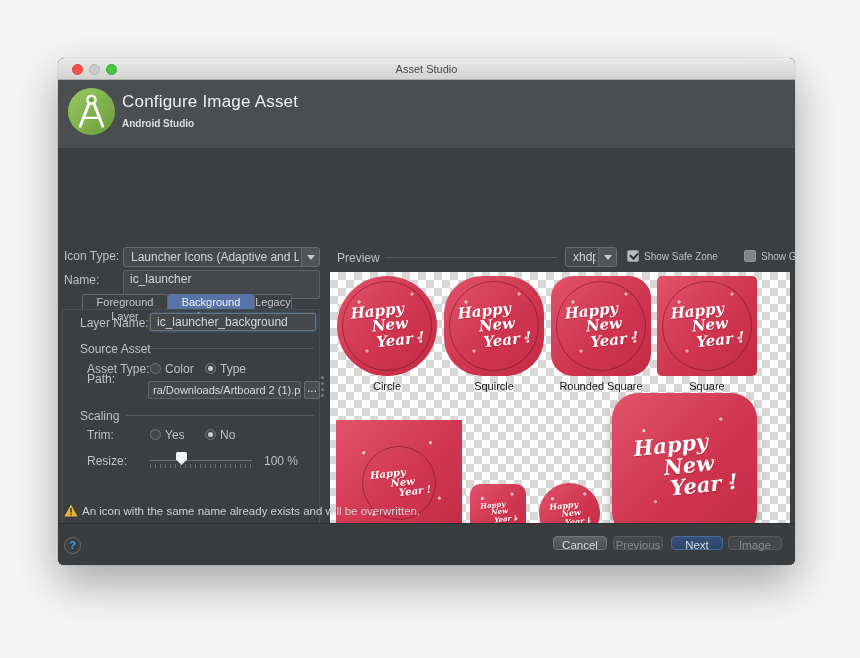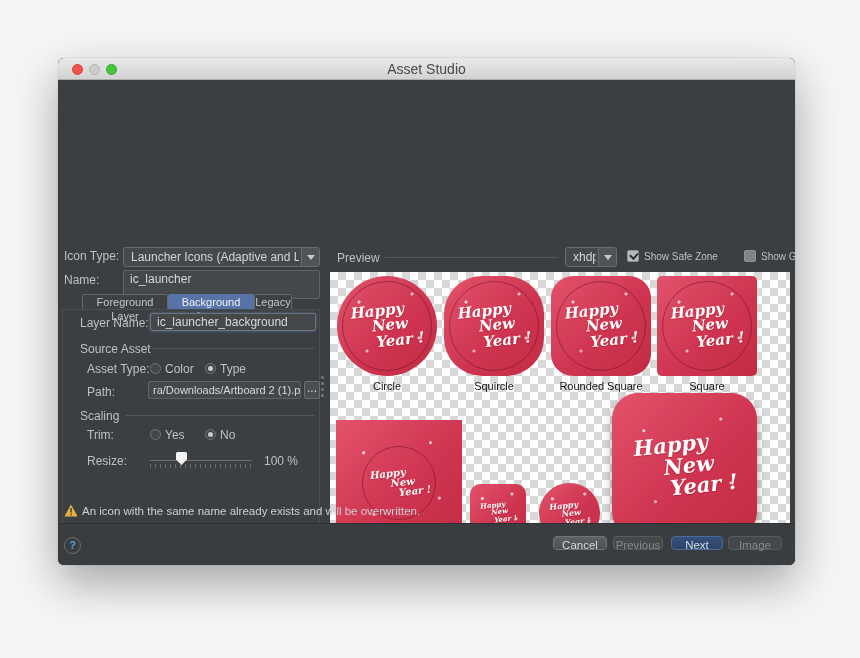--- a/index.html
+++ b/index.html
@@ -18,21 +18,21 @@
     box-shadow:0 18px 45px rgba(0,0,0,.33), 0 0 1px rgba(0,0,0,.45);
     background:#3c3f41;
   }
   .titlebar {
     position:absolute; left:0; top:0; right:0; height:22px;
     background:linear-gradient(#e9e9e9,#d2d2d2);
     border-bottom:1px solid #ababab;
   }
   .titlebar-title {
     position:absolute; left:0; right:0; top:0; height:22px;
-    text-align:center; line-height:22px; font-size:14px; color:#4a4a4a;
+    text-align:center; line-height:22px; font-size:11px; color:#4a4a4a;
   }
   .light { position:absolute; top:5.5px; width:11px; height:11px; border-radius:50%; }
   .light.red   { left:14px; background:#f1524c; border:0.5px solid #d8423d; }
   .light.gray  { left:31px; background:#cccccc; border:0.5px solid #b4b4b4; }
   .light.green { left:48px; background:#45c63f; border:0.5px solid #2fa82c; }
 
   
   .header { position:absolute; left:0; top:22px; right:0; height:68px; background:#4b4e50; }
   .logo { position:absolute; left:10px; top:8px; width:47px; height:47px; }
   .header-title { position:absolute; left:64px; top:12px; font-size:17px; color:#eceeef; letter-spacing:.2px; }
@@ -187,20 +187,38 @@
 
 <div class="window">
 
   <div class="titlebar">
     <span class="light red"></span>
     <span class="light gray"></span>
     <span class="light green"></span>
     <div class="titlebar-title">Asset Studio</div>
   </div>
 
+  <div class="header">
+    <svg class="logo" viewBox="0 0 48 48">
+      <defs>
+        <linearGradient id="gGreen" x1="0" y1="0" x2="1" y2="1">
+          <stop offset="0" stop-color="#9bc964"></stop>
+            <stop offset="1" stop-color="#699c39"></stop>
+        </linearGradient>
+      </defs>
+      <circle cx="24" cy="24" r="24" fill="url(#gGreen)"></circle>
+      <circle cx="24" cy="12" r="4.2" fill="none" stroke="#ffffff" stroke-width="2.4"></circle>
+      <circle cx="24" cy="12" r="1.1" fill="#5a8531"></circle>
+      <path d="M21.6 15.5 L12.5 39" stroke="#ffffff" stroke-width="3" stroke-linecap="round" fill="none"></path>
+      <path d="M26.4 15.5 L35.5 39" stroke="#ffffff" stroke-width="3" stroke-linecap="round" fill="none"></path>
+      <path d="M17.5 30.5 L30.5 30.5" stroke="#ffffff" stroke-width="2.4" stroke-linecap="round"></path>
+    </svg>
+    <div class="header-title">Configure Image Asset</div>
+    <div class="header-sub">Android Studio</div>
+  </div>
 
   <div class="body">
 
     <span class="label" style="left:6px; top:101px;">Icon Type:</span>
     <div class="combo" style="left:65px; top:99px; width:197px; height:20px;">
       <span class="combo-text" style="line-height:18px;">Launcher Icons (Adaptive and Legacy)</span>
       <span class="combo-arrow"></span>
     </div>
 
     <span class="label" style="left:6px; top:125px;">Name:</span>
@@ -216,21 +234,21 @@
 
     <span class="label" style="left:22px; top:194px;">Source Asset</span>
     <div class="rule" style="left:92px; top:200px; width:164px;"></div>
 
     <span class="label" style="left:29px; top:214px;">Asset Type:</span>
     <span class="radio" style="left:92px; top:215px;"></span>
     <span class="label" style="left:107px; top:214px;">Color</span>
     <span class="radio selected checked" style="left:147px; top:215px;"></span>
     <span class="label" style="left:162px; top:214px;">Type</span>
 
-    <span class="label" style="left:29px; top:237px;">Path:</span>
+    <span class="label" style="left:29px; top:224px;">Path:</span>
     <div class="field" style="left:90px; top:233px; width:153px; height:18px; font-size:11px; line-height:16px; padding:0 4px;">ra/Downloads/Artboard 2 (1).png</div>
     <div class="field" style="left:246px; top:233px; width:16px; height:18px; text-align:center; padding:0; line-height:12px; background:#4a4e50; border-color:#6b6f71;">...</div>
 
     <span class="label" style="left:22px; top:261px;">Scaling</span>
     <div class="rule" style="left:68px; top:267px; width:188px;"></div>
 
     <span class="label" style="left:29px; top:280px;">Trim:</span>
     <span class="radio" style="left:92px; top:281px;"></span>
     <span class="label" style="left:107px; top:280px;">Yes</span>
     <span class="radio selected checked" style="left:147px; top:281px;"></span>

